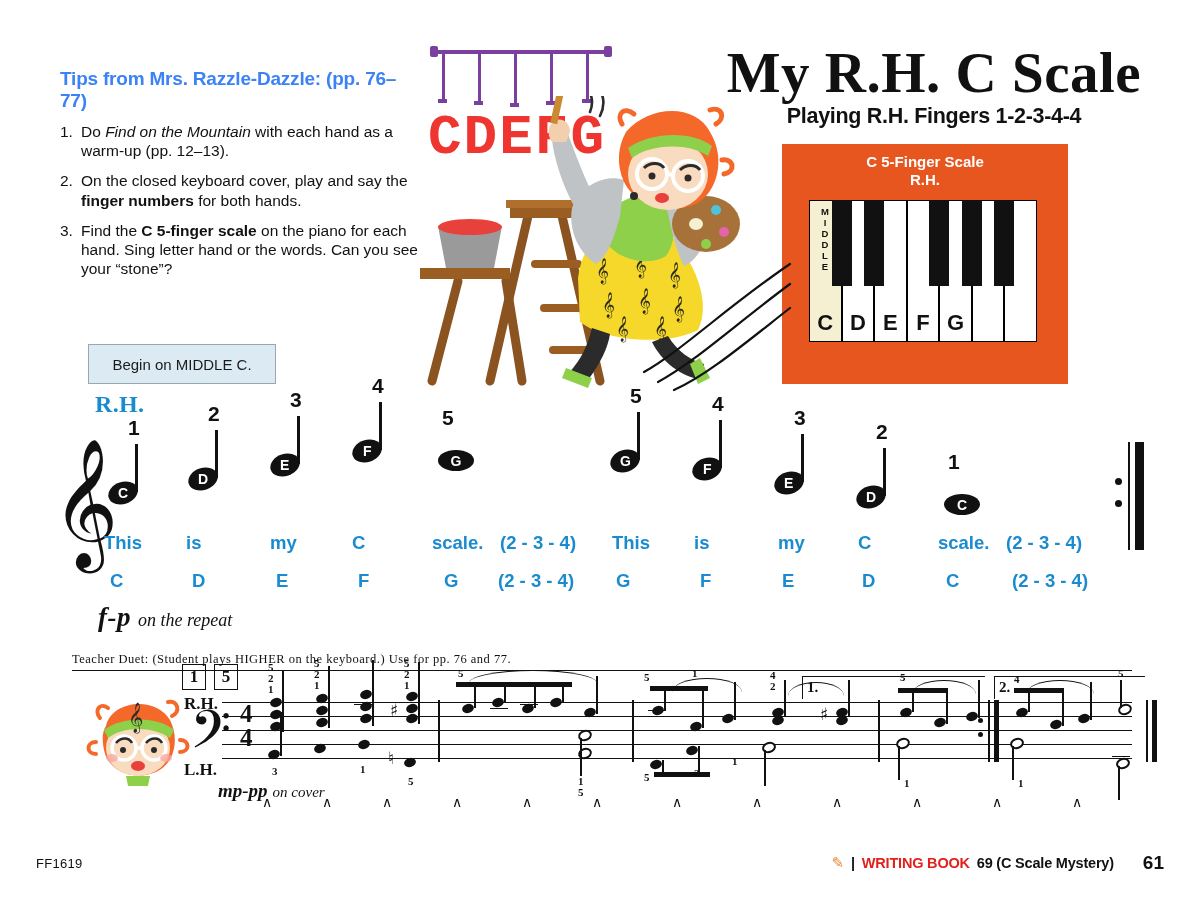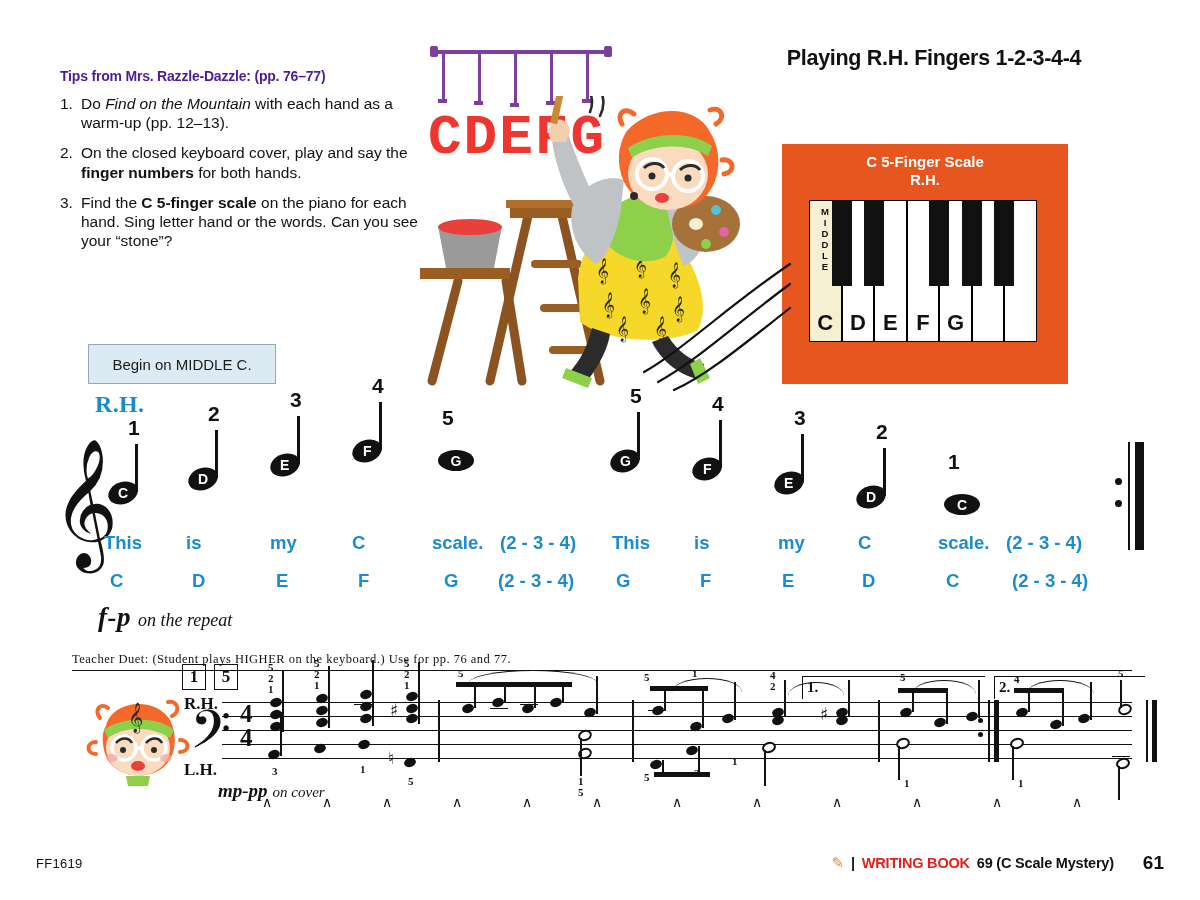--- a/index.html
+++ b/index.html
@@ -9,21 +9,21 @@
     font-family:"Liberation Sans", sans-serif; color:#111;
   }
   .page{position:absolute;inset:0;}
 
   
   .abs{position:absolute;}
   .nosel{user-select:none;}
 
   
   #tips{left:60px;top:68px;width:360px;}
-  #tips .tips-head{font-size:14px;font-weight:bold;letter-spacing:-.2px;color:#4c1d95;margin-bottom:10px;}
+  #tips .tips-head{font-size:19px;font-weight:bold;letter-spacing:-.2px;color:#3b82f6;margin-bottom:10px;}
   #tips ol{list-style:none;margin:0;padding:0;}
   #tips li{display:flex;margin-bottom:11px;font-size:15.5px;line-height:1.24;color:#111;}
   #tips li .num{width:21px;flex:0 0 21px;}
   #tips li .txt{flex:1;}
   #tips em{font-style:italic;}
   #tips b{font-weight:bold;}
 
   
   #beginbox{
     left:88px;top:344px;width:186px;height:38px;
@@ -165,20 +165,21 @@
         <span class="txt"><span>Find the </span><b>C 5-finger scale</b><span> on the piano for each hand. Sing letter hand or the words. Can you see your “stone”?</span></span>
       </li>
     </ol>
   </div>
 
   <div class="abs" id="beginbox">
     <span>Begin on MIDDLE C.</span>
   </div>
 
   <div class="abs" id="title">
+    <div class="main">My R.H. C Scale</div>
     <div class="sub">Playing R.H. Fingers 1-2-3-4-4</div>
   </div>
 
   <div class="abs" id="kbpanel">
     <div class="kbtitle">
       <div>C 5-Finger Scale</div>
       <div>R.H.</div>
     </div>
     <div id="kbwrap">
         <div class="kb-white middle" style="left: 0px;"></div>

